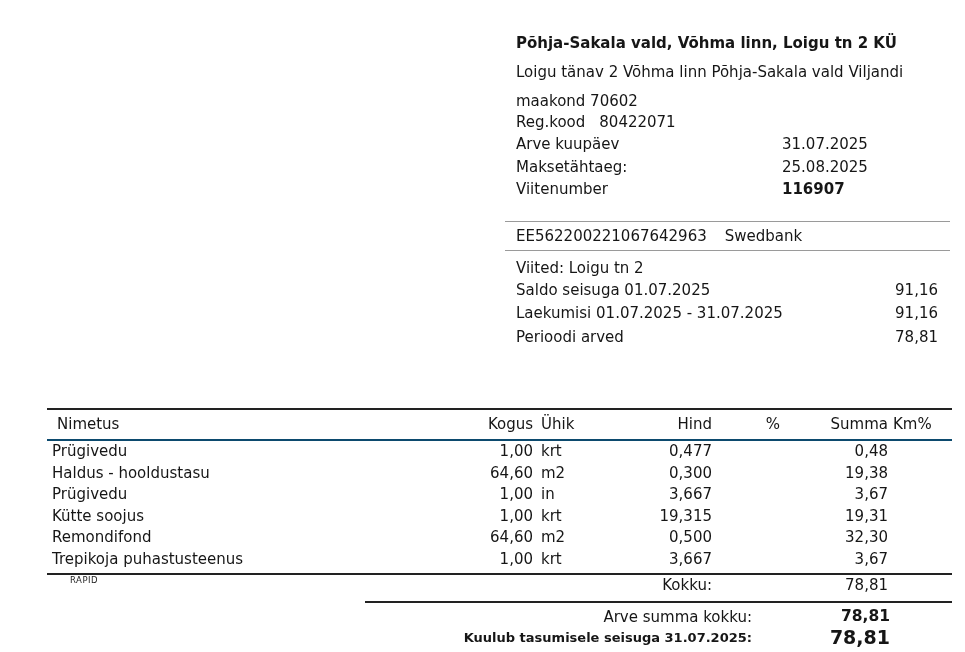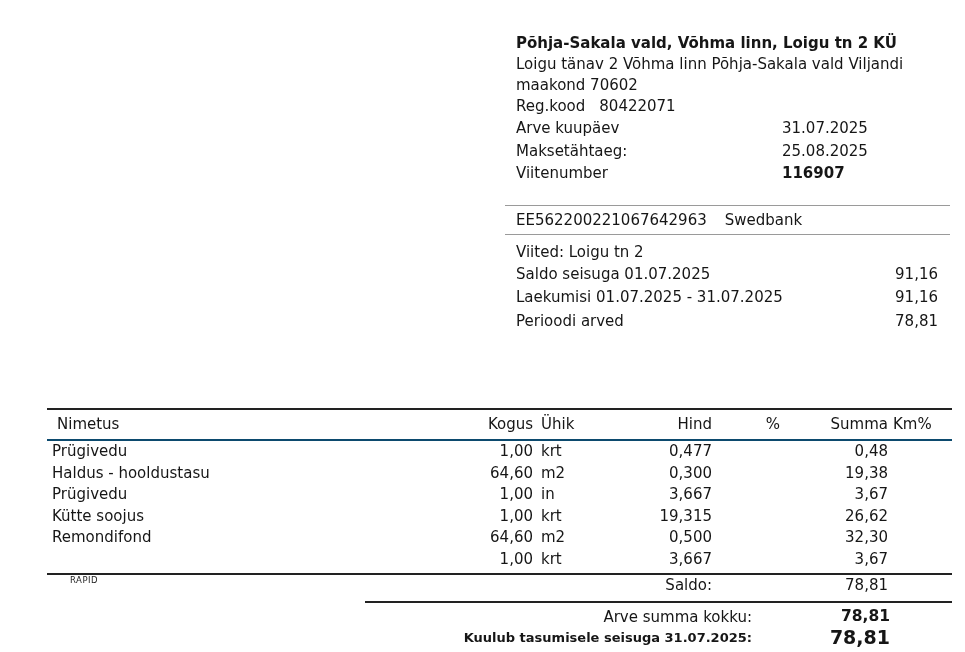--- a/index.html
+++ b/index.html
@@ -10,21 +10,21 @@
     color: #161616;
     font-size: 15px;
     position: relative;
     overflow: hidden;
   }
   .abs { position: absolute; }
 
   
   .head-block { left: 516px; top: 32px; width: 434px; }
   .doc-title { font-weight: bold; font-size: 15px; line-height: 22px; white-space: nowrap; }
-  .addr-line { line-height: 21px; white-space: nowrap; }
+  .addr-line { line-height: 21px; white-space: nowrap; margin-top: 8px; }
   .reg-row { line-height: 21px; }
   .reg-row .val { margin-left: 14px; }
 
   .invoice-no { font-weight: bold; font-size: 15px; line-height: 21px; margin-top: 30px; }
   .field-row { line-height: 22.5px; position: relative; }
   .field-row .f-val { position: absolute; left: 266px; top: 0; }
   .field-row.bold-val .f-val { font-weight: bold; }
 
   .bank-box {
     margin-top: 20px; margin-left: -11px; padding-left: 11px;
@@ -150,43 +150,44 @@
         <span class="c-pct"></span>
         <span class="c-sum">3,67</span>
         <span class="c-vat"></span>
       </div>
       <div class="tgrid trow">
         <span class="c-name">Kütte soojus</span>
         <span class="c-qty">1,00</span>
         <span class="c-unit">krt</span>
         <span class="c-price">19,315</span>
         <span class="c-pct"></span>
-        <span class="c-sum">26,62</span>
+        <span class="c-sum">19,31</span>
         <span class="c-vat"></span>
       </div>
       <div class="tgrid trow">
         <span class="c-name">Remondifond</span>
         <span class="c-qty">64,60</span>
         <span class="c-unit">m2</span>
         <span class="c-price">0,500</span>
         <span class="c-pct"></span>
         <span class="c-sum">32,30</span>
         <span class="c-vat"></span>
       </div>
       <div class="tgrid trow">
+        <span class="c-name">Trepikoja puhastusteenus</span>
         <span class="c-qty">1,00</span>
         <span class="c-unit">krt</span>
         <span class="c-price">3,667</span>
         <span class="c-pct"></span>
         <span class="c-sum">3,67</span>
         <span class="c-vat"></span>
       </div>
     </div>
 </div>
 
 <div class="abs rapid">RAPID</div>
-<div class="abs r-align kokku-label">Saldo:</div>
+<div class="abs r-align kokku-label">Kokku:</div>
 <div class="abs r-align kokku-value">78,81</div>
 <div class="abs totals-line"></div>
 <div class="abs r-align total-label">Arve summa kokku:</div>
 <div class="abs r-align total-value">78,81</div>
 <div class="abs r-align due-label">Kuulub tasumisele seisuga 31.07.2025:</div>
 <div class="abs r-align due-value">78,81</div>
 
 </body></html>

